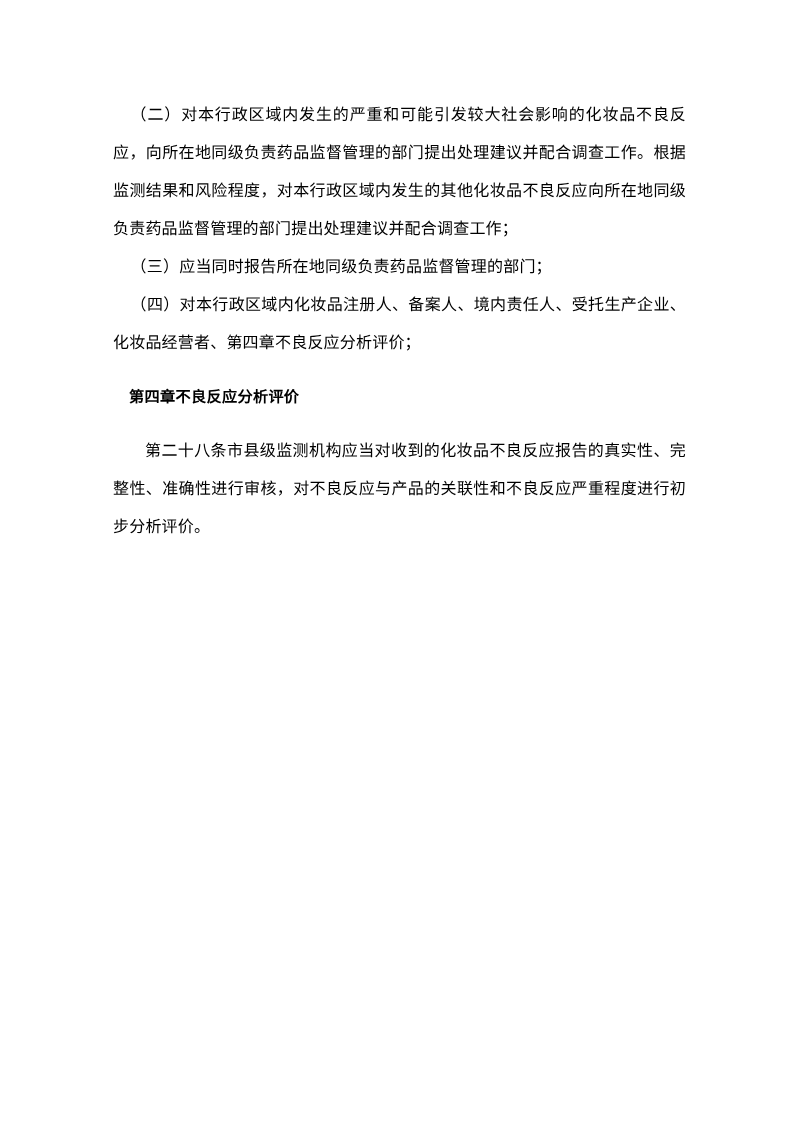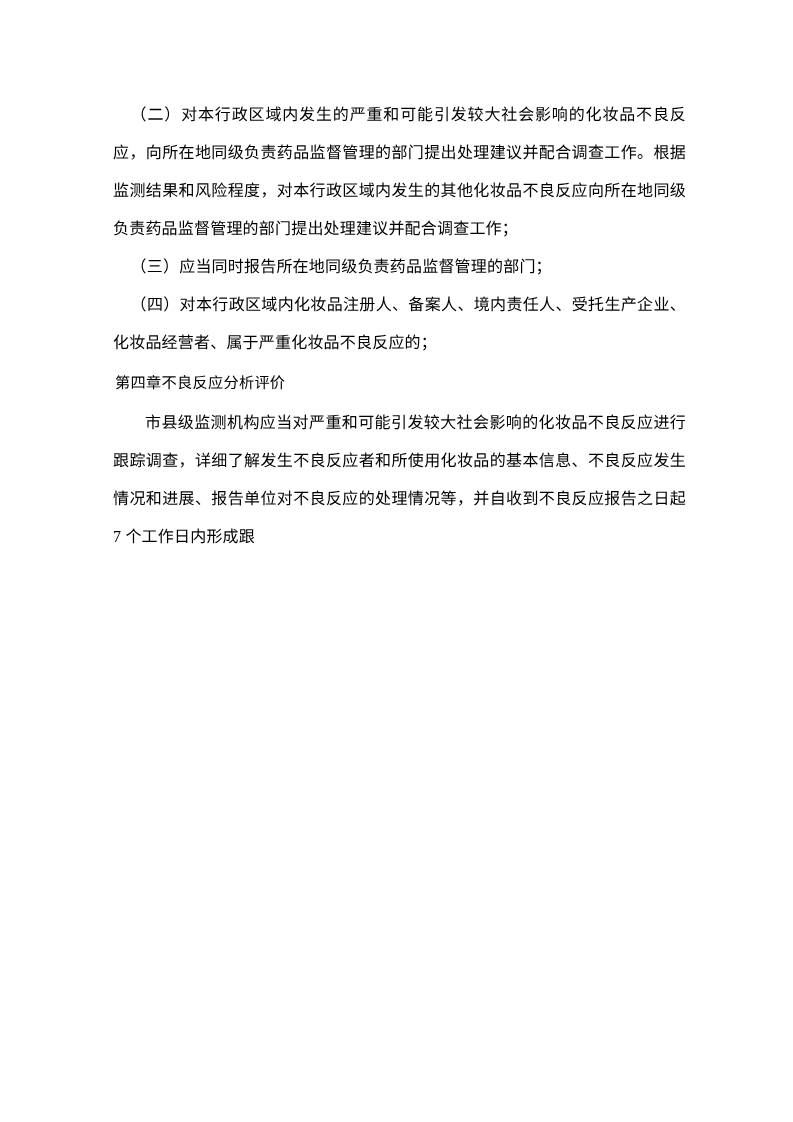--- a/index.html
+++ b/index.html
@@ -33,44 +33,44 @@
   }
   .indent {
     text-indent: 2em;
   }
   .indent-paren {
     text-indent: 1.1em;
   }
   .heading {
     font-size: 15.2px;
     line-height: 38px;
-    font-weight: normal;
+    font-weight: bold;
     font-family: "Liberation Sans", "DejaVu Sans", sans-serif;
-    margin: 2px;
+    margin: 16px;
     text-indent: 0;
     letter-spacing: 0.3px;
   }
   .pad-top {
     margin-top: 2px;
   }
 </style>
 </head>
 <body>
 
 <div class="page">
   <div class="content">
 
     <p class="indent-paren">（二）对本行政区域内发生的严重和可能引发较大社会影响的化妆品不良反应，向所在地同级负责药品监督管理的部门提出处理建议并配合调查工作。根据监测结果和风险程度，对本行政区域内发生的其他化妆品不良反应向所在地同级负责药品监督管理的部门提出处理建议并配合调查工作；</p>
 
     <p class="indent-paren">（三）应当同时报告所在地同级负责药品监督管理的部门；</p>
 
-    <p class="indent-paren">（四）对本行政区域内化妆品注册人、备案人、境内责任人、受托生产企业、化妆品经营者、属于严重化妆品不良反应的；</p>
+    <p class="indent-paren">（四）对本行政区域内化妆品注册人、备案人、境内责任人、受托生产企业、化妆品经营者、第四章不良反应分析评价；</p>
 
 
     <p class="heading">第四章不良反应分析评价</p>
 
 
+    <p class="indent">第二十八条市县级监测机构应当对收到的化妆品不良反应报告的真实性、完整性、准确性进行审核，对不良反应与产品的关联性和不良反应严重程度进行初步分析评价。</p>
 
 
-    <p class="indent pad-top">市县级监测机构应当对严重和可能引发较大社会影响的化妆品不良反应进行跟踪调查，详细了解发生不良反应者和所使用化妆品的基本信息、不良反应发生情况和进展、报告单位对不良反应的处理情况等，并自收到不良反应报告之日起 7 个工作日内形成跟</p>
 
   </div>
 </div>
 
 </body></html>

